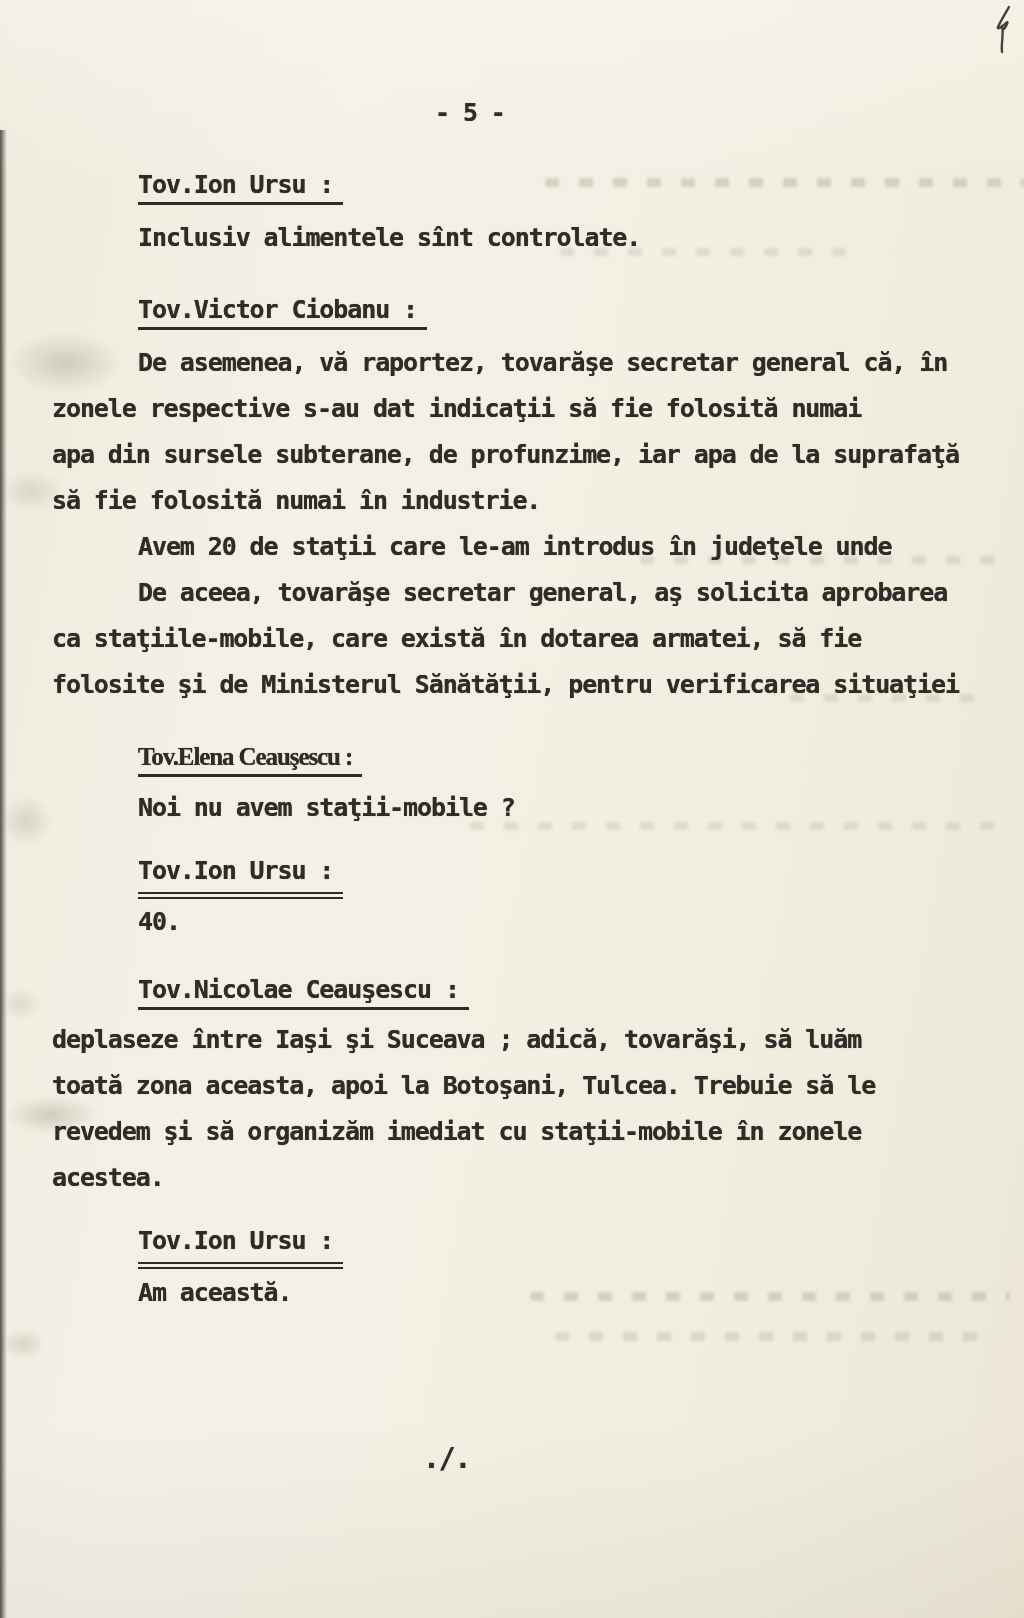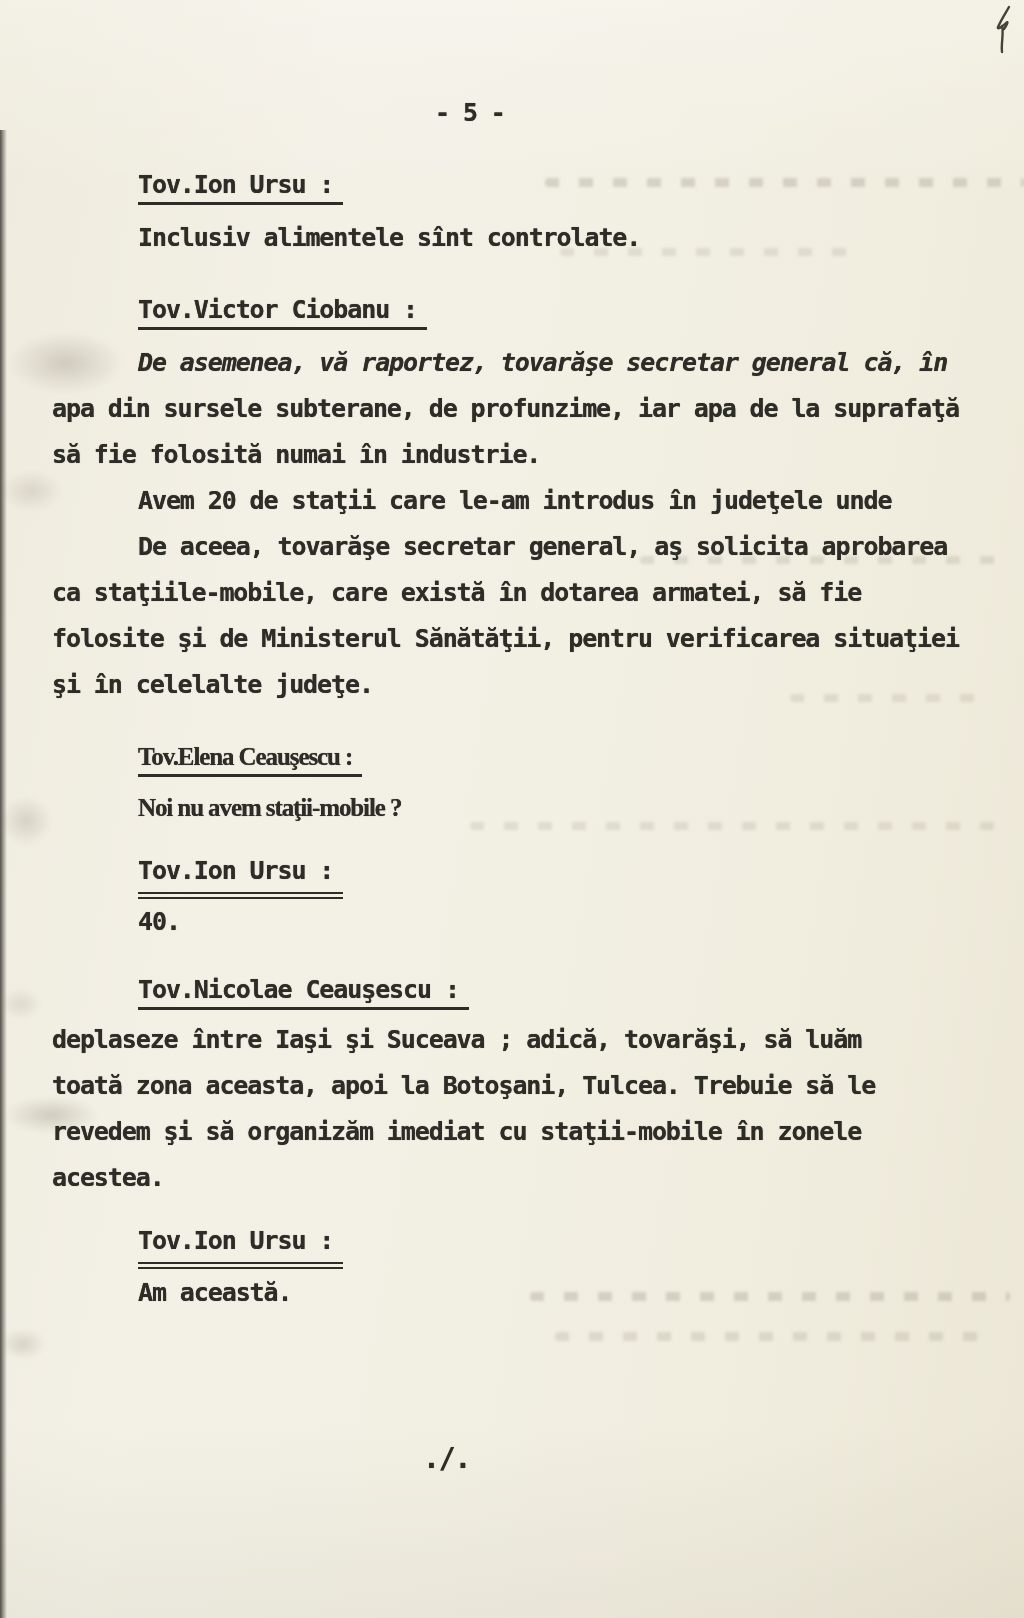--- a/index.html
+++ b/index.html
@@ -61,33 +61,33 @@
   <div class="line pageno">- 5 -</div>
 
   <div class="speaker" style="margin-top:26px;">
     <span>Tov.Ion Ursu :</span>
   </div>
   <div class="line" style="margin-top:3px;margin-left:86px;">Inclusiv alimentele sînt controlate.</div>
 
   <div class="speaker" style="margin-top:26px;">
     <span>Tov.Victor Ciobanu :</span>
   </div>
-  <div class="line indent" style="margin-top:3px;font-style:italic;">De asemenea, vă raportez, tovarăşe secretar general că, în</div>
+  <div class="line indent" style="margin-top:3px;">De asemenea, vă raportez, tovarăşe secretar general că, în</div>
+  <div class="line">zonele respective s-au dat indicaţii să fie folosită numai</div>
   <div class="line">apa din sursele subterane, de profunzime, iar apa de la suprafaţă</div>
   <div class="line">să fie folosită numai în industrie.</div>
   <div class="line indent">Avem 20 de staţii care le-am introdus în judeţele unde</div>
   <div class="line indent">De aceea, tovarăşe secretar general, aş solicita aprobarea</div>
   <div class="line">ca staţiile-mobile, care există în dotarea armatei, să fie</div>
   <div class="line">folosite şi de Ministerul Sănătăţii, pentru verificarea situaţiei</div>
-  <div class="line">şi în celelalte judeţe.</div>
 
   <div class="speaker" style="margin-top:26px;font-family:Liberation Serif, serif;">
     <span>Tov.Elena Ceauşescu :</span>
   </div>
-  <div class="line" style="margin-top:1px;margin-left:86px;font-family:Liberation Serif, serif;">Noi nu avem staţii-mobile ?</div>
+  <div class="line" style="margin-top:1px;margin-left:86px;">Noi nu avem staţii-mobile ?</div>
 
   <div class="speaker double" style="margin-top:17px;">
     <span>Tov.Ion Ursu :</span>
   </div>
   <div class="line" style="margin-top:1px;margin-left:86px;">40.</div>
 
   <div class="speaker" style="margin-top:22px;">
     <span>Tov.Nicolae Ceauşescu :</span>
   </div>
   <div class="line">deplaseze între Iaşi şi Suceava ; adică, tovarăşi, să luăm</div>

